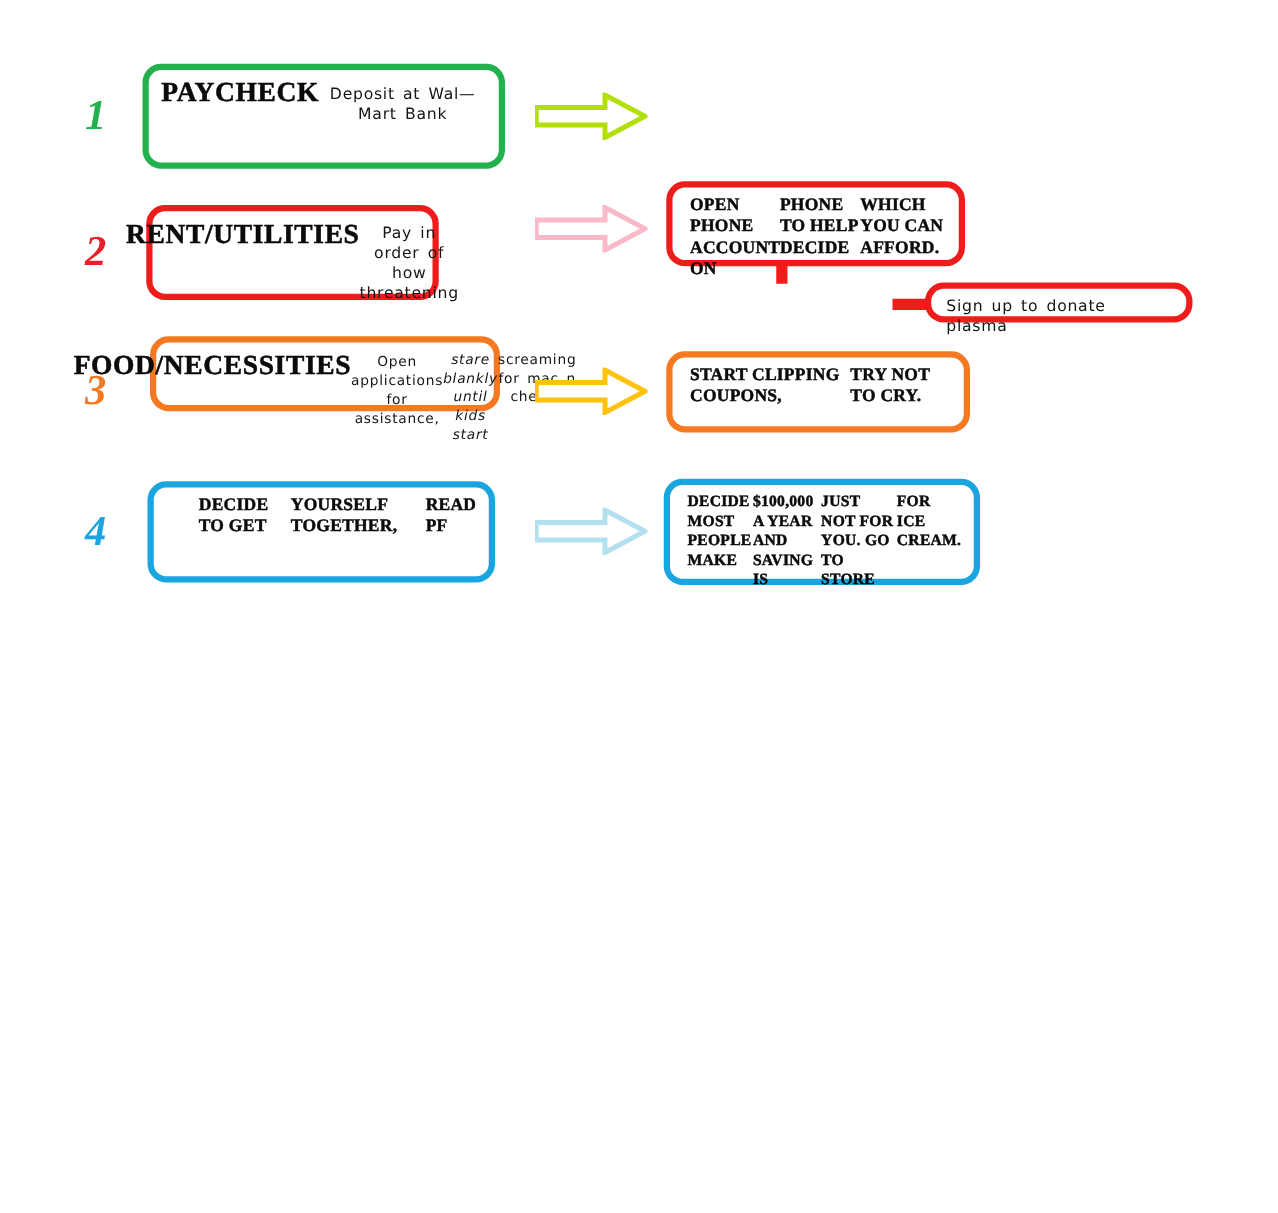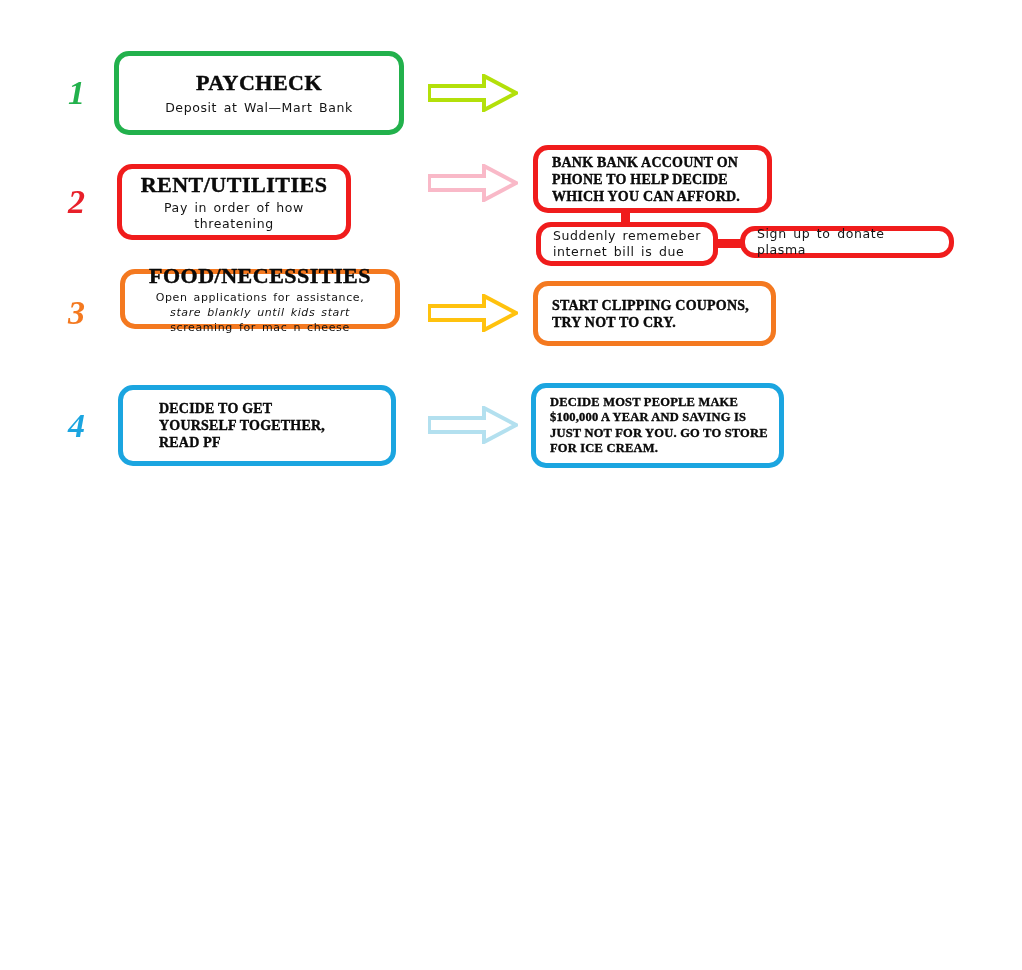--- a/index.html
+++ b/index.html
@@ -25,21 +25,21 @@
 
   
   .box{
     position:absolute;
     box-sizing:border-box;
     background:#ffffff;
     border-style:solid;
     border-width:5px;
     border-radius:15px;
     display:flex;
-    flex-direction:column;
+    flex-direction:row;
     justify-content:center;
   }
   .box.pad{padding:6px 10px;}
 
   .title-slab{
     font-family:"Liberation Serif", serif;
     font-weight:bold;
     font-size:22px;
     line-height:24px;
     color:#0b0b0b;
@@ -105,31 +105,27 @@
     <div class="body-geo" style="margin-top:3px;">Pay in order of how threatening</div>
   </div>
 
   <div class="arrow" style="left:428px;top:164px;">
     <svg width="90" height="38" viewBox="0 0 90 38">
       <polygon points="1,12 56,12 56,2 88,19 56,36 56,26 1,26" fill="#ffffff" stroke="#f9b9c8" stroke-width="4" stroke-linejoin="miter"></polygon>
     </svg>
   </div>
 
   <div class="box pad" style="left:533px;top:145px;width:239px;height:68px;border-color:#f01c1c;padding-left:14px;">
-    <div class="slab-block">BANK BANK ACCOUNT ON</div>
+    <div class="slab-block">OPEN PHONE ACCOUNT ON</div>
     <div class="slab-block">PHONE TO HELP DECIDE</div>
     <div class="slab-block">WHICH YOU CAN AFFORD.</div>
   </div>
 
   <div class="conn" style="left:621px;top:210px;width:9px;height:17px;"></div>
 
-  <div class="box pad" style="left:536px;top:222px;width:182px;height:44px;border-color:#f01c1c;padding-left:12px;">
-    <div class="body-geo left">Suddenly rememeber</div>
-    <div class="body-geo left">internet bill is due</div>
-  </div>
 
   <div class="conn" style="left:714px;top:239px;width:30px;height:9px;"></div>
 
   <div class="box pad" style="left:740px;top:226px;width:214px;height:32px;border-color:#f01c1c;padding-left:12px;">
     <div class="body-geo left">Sign up to donate plasma</div>
   </div>
 
   <div class="step-num" style="left:68px;top:296px;color:#f47920;">3</div>
 
   <div class="box pad" style="left:120px;top:269px;width:280px;height:60px;border-color:#f47920;">

